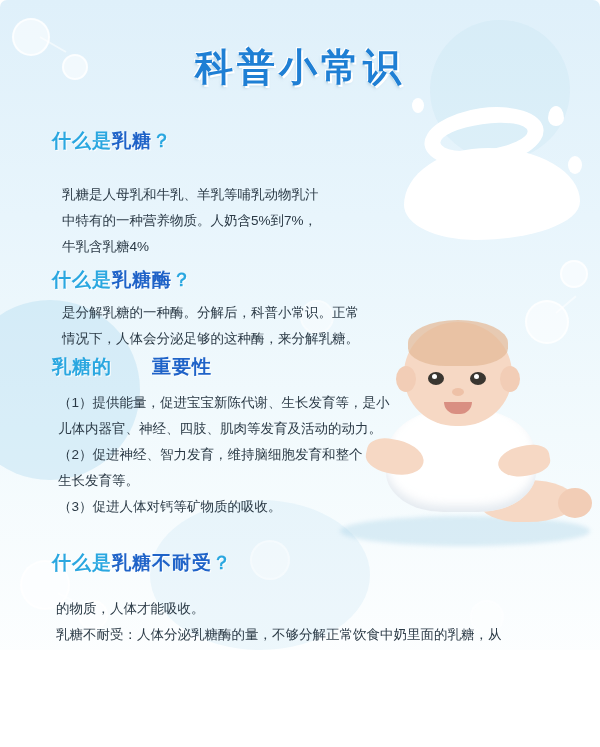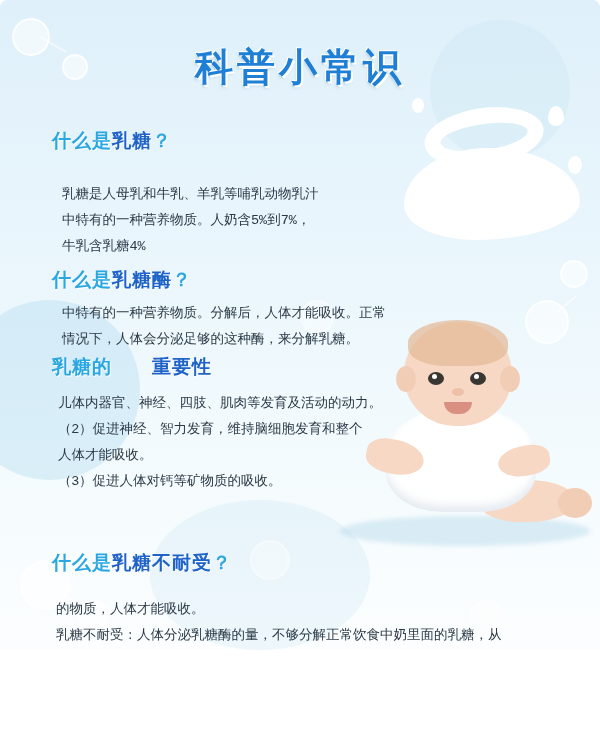--- a/index.html
+++ b/index.html
@@ -342,41 +342,42 @@
     <div class="eye-r"></div>
     <div class="nose"></div>
     <div class="mouth"></div>
   </div>
 
   <div class="title">科普小常识</div>
 
   <div class="section-head" style="left:52px; top:128px;">
     <span>什么是</span><span class="hl">乳糖</span><span>？</span>
   </div>
-  <div class="body-block" style="left:62px; top:182px; width:340px;font-family:Liberation Mono, monospace;">
+  <div class="body-block" style="left:62px; top:182px; width:340px;">
     <p>乳糖是人母乳和牛乳、羊乳等哺乳动物乳汁</p>
     <p>中特有的一种营养物质。人奶含5%到7%，</p>
     <p>牛乳含乳糖4%</p>
   </div>
 
   <div class="section-head" style="left:52px; top:267px;font-family:Liberation Serif, serif;">
     <span>什么是</span><span class="hl">乳糖酶</span><span>？</span>
   </div>
   <div class="body-block" style="left:62px; top:300px; width:420px;">
-    <p>中特有的一种营养物质。分解后，人体才能吸收。正常</p>
+    <p>是分解乳糖的一种酶。分解后，科普小常识。正常</p>
     <p>情况下，人体会分泌足够的这种酶，来分解乳糖。</p>
   </div>
 
   <div class="section-head" style="left:52px; top:354px;">
     <span>乳糖的</span><span class="hl2">重要性</span><span></span>
   </div>
   <div class="body-block" style="left:58px; top:390px; width:360px;">
+    <p>（1）提供能量，促进宝宝新陈代谢、生长发育等，是小</p>
     <p>儿体内器官、神经、四肢、肌肉等发育及活动的动力。</p>
     <p>（2）促进神经、智力发育，维持脑细胞发育和整个</p>
-    <p>人体才能吸收。</p>
+    <p>生长发育等。</p>
     <p>（3）促进人体对钙等矿物质的吸收。</p>
   </div>
 
   <div class="section-head" style="left:52px; top:550px;">
     <span>什么是</span><span class="hl">乳糖不耐受</span><span>？</span>
   </div>
   <div class="body-block" style="left:56px; top:596px; width:510px;">
     <p>的物质，人体才能吸收。</p>
     <p>乳糖不耐受：人体分泌乳糖酶的量，不够分解正常饮食中奶里面的乳糖，从</p>
     <p>而大量乳糖在人体肠道内不能分解吸收，而出现的一系列症状和反应。</p>

